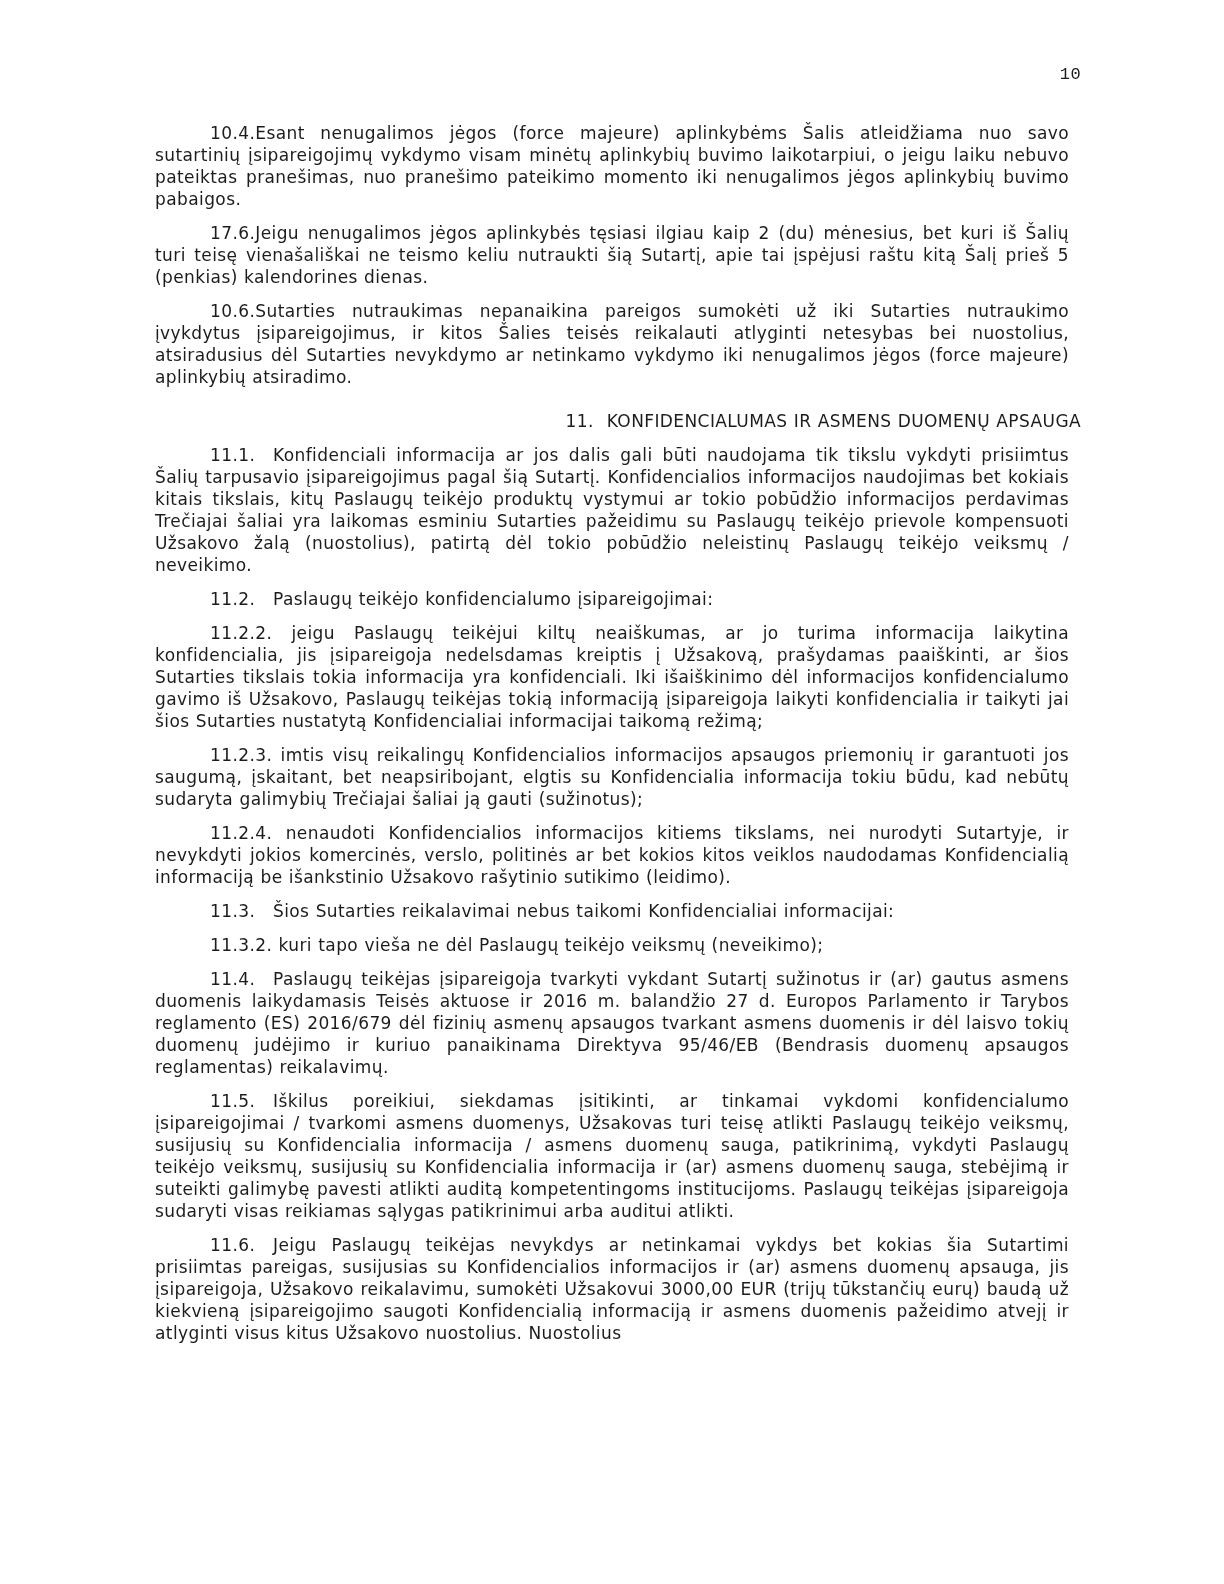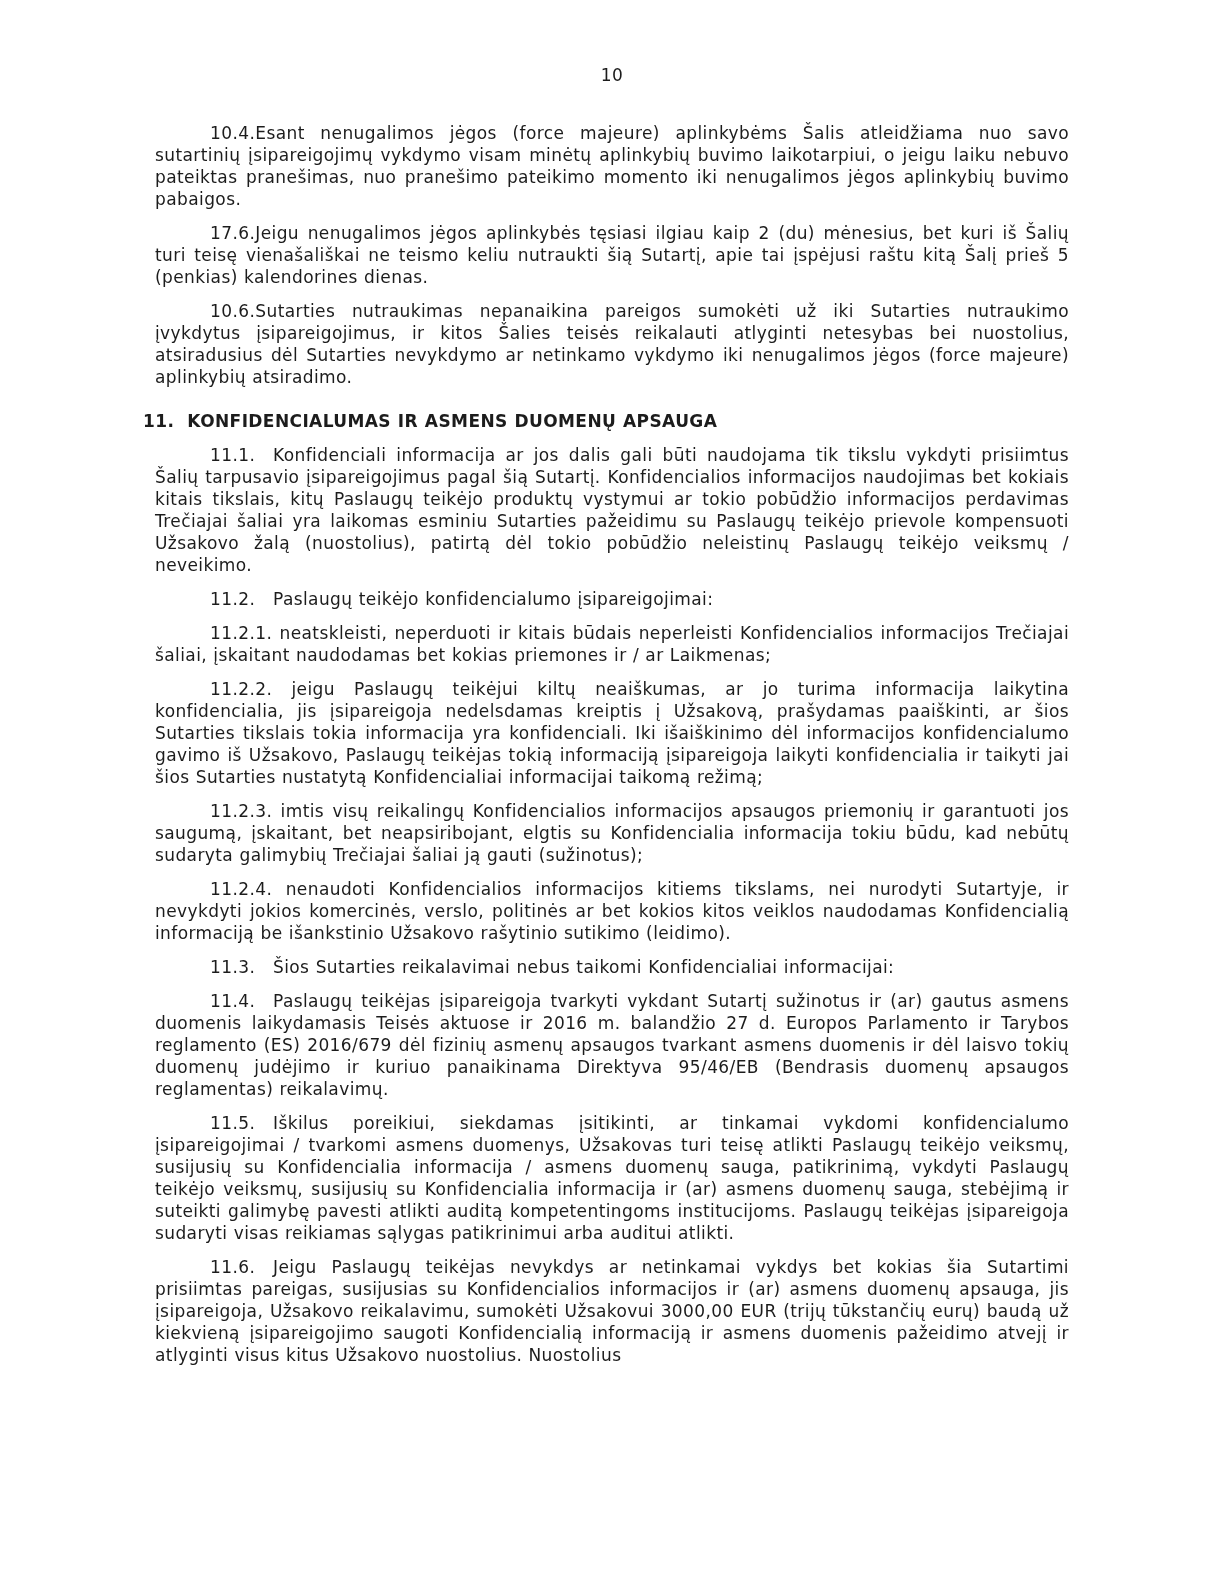--- a/index.html
+++ b/index.html
@@ -16,58 +16,59 @@
     background: #ffffff;
     font-family: "DejaVu Sans", sans-serif;
     font-size: 17px;
     line-height: 22px;
     letter-spacing: 0.4px;
     word-spacing: 0.5px;
     color: #1c1c1c;
     overflow: hidden;
   }
   .page-number {
-    text-align: center;
+    text-align: right;
     margin: 0 0 36px 0;
+    font-family: Liberation Mono, monospace;
   }
   .para {
     margin: 12px;
     text-align: justify;
     text-indent: 55px;
   }
   .num { white-space: pre; }
   .num.tab {
     display: inline-block;
     text-indent: 0;
     min-width: 63px;
   }
   .heading {
     margin: 22px 0 0 0;
-    text-align: left;
-    font-weight: bold;
+    text-align: right;
+    font-weight: normal;
     text-indent: 0;
   }
   .heading .hnum {
     margin-right: 13px;
   }
 </style>
 </head>
 <body>
 
 <div class="page">
   <p class="page-number">10</p>
   <div id="doc-body">
       <p class="para"><span class="num">10.4.</span><span>Esant nenugalimos jėgos (force majeure) aplinkybėms Šalis atleidžiama nuo savo sutartinių įsipareigojimų vykdymo visam minėtų aplinkybių buvimo laikotarpiui, o jeigu laiku nebuvo pateiktas pranešimas, nuo pranešimo pateikimo momento iki nenugalimos jėgos aplinkybių buvimo pabaigos.</span></p>
       <p class="para"><span class="num">17.6.</span><span>Jeigu nenugalimos jėgos aplinkybės tęsiasi ilgiau kaip 2 (du) mėnesius, bet kuri iš Šalių turi teisę vienašališkai ne teismo keliu nutraukti šią Sutartį, apie tai įspėjusi raštu kitą Šalį prieš 5 (penkias) kalendorines dienas.</span></p>
       <p class="para"><span class="num">10.6.</span><span>Sutarties nutraukimas nepanaikina pareigos sumokėti už iki Sutarties nutraukimo įvykdytus įsipareigojimus, ir kitos Šalies teisės reikalauti atlyginti netesybas bei nuostolius, atsiradusius dėl Sutarties nevykdymo ar netinkamo vykdymo iki nenugalimos jėgos (force majeure) aplinkybių atsiradimo.</span></p>
       <p class="heading"><span class="hnum">11.</span><span>KONFIDENCIALUMAS IR ASMENS DUOMENŲ APSAUGA</span></p>
       <p class="para"><span class="num tab">11.1.</span><span>Konfidenciali informacija ar jos dalis gali būti naudojama tik tikslu vykdyti prisiimtus Šalių tarpusavio įsipareigojimus pagal šią Sutartį. Konfidencialios informacijos naudojimas bet kokiais kitais tikslais, kitų Paslaugų teikėjo produktų vystymui ar tokio pobūdžio informacijos perdavimas Trečiajai šaliai yra laikomas esminiu Sutarties pažeidimu su Paslaugų teikėjo prievole kompensuoti Užsakovo žalą (nuostolius), patirtą dėl tokio pobūdžio neleistinų Paslaugų teikėjo veiksmų / neveikimo.</span></p>
       <p class="para"><span class="num tab">11.2.</span><span>Paslaugų teikėjo konfidencialumo įsipareigojimai:</span></p>
-      <p class="para"><span class="num">11.2.1.</span><span> neatskleisti, neperduoti ir kitais būdais neperleisti Konfidencialios informacijos Trečiajai šaliai, įskaitant naudodamas bet kokias priemones ir / ar Laikmenas;</span></p>
       <p class="para"><span class="num">11.2.2.</span><span> jeigu Paslaugų teikėjui kiltų neaiškumas, ar jo turima informacija laikytina konfidencialia, jis įsipareigoja nedelsdamas kreiptis į Užsakovą, prašydamas paaiškinti, ar šios Sutarties tikslais tokia informacija yra konfidenciali. Iki išaiškinimo dėl informacijos konfidencialumo gavimo iš Užsakovo, Paslaugų teikėjas tokią informaciją įsipareigoja laikyti konfidencialia ir taikyti jai šios Sutarties nustatytą Konfidencialiai informacijai taikomą režimą;</span></p>
       <p class="para"><span class="num">11.2.3.</span><span> imtis visų reikalingų Konfidencialios informacijos apsaugos priemonių ir garantuoti jos saugumą, įskaitant, bet neapsiribojant, elgtis su Konfidencialia informacija tokiu būdu, kad nebūtų sudaryta galimybių Trečiajai šaliai ją gauti (sužinotus);</span></p>
       <p class="para"><span class="num">11.2.4.</span><span> nenaudoti Konfidencialios informacijos kitiems tikslams, nei nurodyti Sutartyje, ir nevykdyti jokios komercinės, verslo, politinės ar bet kokios kitos veiklos naudodamas Konfidencialią informaciją be išankstinio Užsakovo rašytinio sutikimo (leidimo).</span></p>
       <p class="para"><span class="num tab">11.3.</span><span>Šios Sutarties reikalavimai nebus taikomi Konfidencialiai informacijai:</span></p>
+      <p class="para"><span class="num">11.3.2.</span><span> kuri tapo vieša ne dėl Paslaugų teikėjo veiksmų (neveikimo);</span></p>
       <p class="para"><span class="num tab">11.4.</span><span>Paslaugų teikėjas įsipareigoja tvarkyti vykdant Sutartį sužinotus ir (ar) gautus asmens duomenis laikydamasis Teisės aktuose ir 2016 m. balandžio 27 d. Europos Parlamento ir Tarybos reglamento (ES) 2016/679 dėl fizinių asmenų apsaugos tvarkant asmens duomenis ir dėl laisvo tokių duomenų judėjimo ir kuriuo panaikinama Direktyva 95/46/EB (Bendrasis duomenų apsaugos reglamentas) reikalavimų.</span></p>
       <p class="para"><span class="num tab">11.5.</span><span>Iškilus poreikiui, siekdamas įsitikinti, ar tinkamai vykdomi konfidencialumo įsipareigojimai / tvarkomi asmens duomenys, Užsakovas turi teisę atlikti Paslaugų teikėjo veiksmų, susijusių su Konfidencialia informacija / asmens duomenų sauga, patikrinimą, vykdyti Paslaugų teikėjo veiksmų, susijusių su Konfidencialia informacija ir (ar) asmens duomenų sauga, stebėjimą ir suteikti galimybę pavesti atlikti auditą kompetentingoms institucijoms. Paslaugų teikėjas įsipareigoja sudaryti visas reikiamas sąlygas patikrinimui arba auditui atlikti.</span></p>
       <p class="para"><span class="num tab">11.6.</span><span>Jeigu Paslaugų teikėjas nevykdys ar netinkamai vykdys bet kokias šia Sutartimi prisiimtas pareigas, susijusias su Konfidencialios informacijos ir (ar) asmens duomenų apsauga, jis įsipareigoja, Užsakovo reikalavimu, sumokėti Užsakovui 3000,00 EUR (trijų tūkstančių eurų) baudą už kiekvieną įsipareigojimo saugoti Konfidencialią informaciją ir asmens duomenis pažeidimo atvejį ir atlyginti visus kitus Užsakovo nuostolius. Nuostolius</span></p>
     </div>
 </div>
 
 </body></html>

